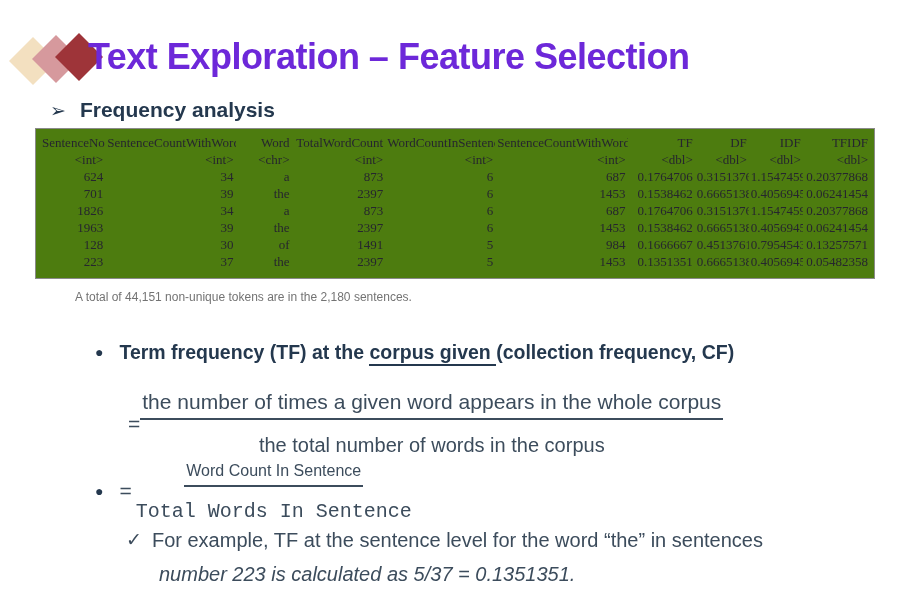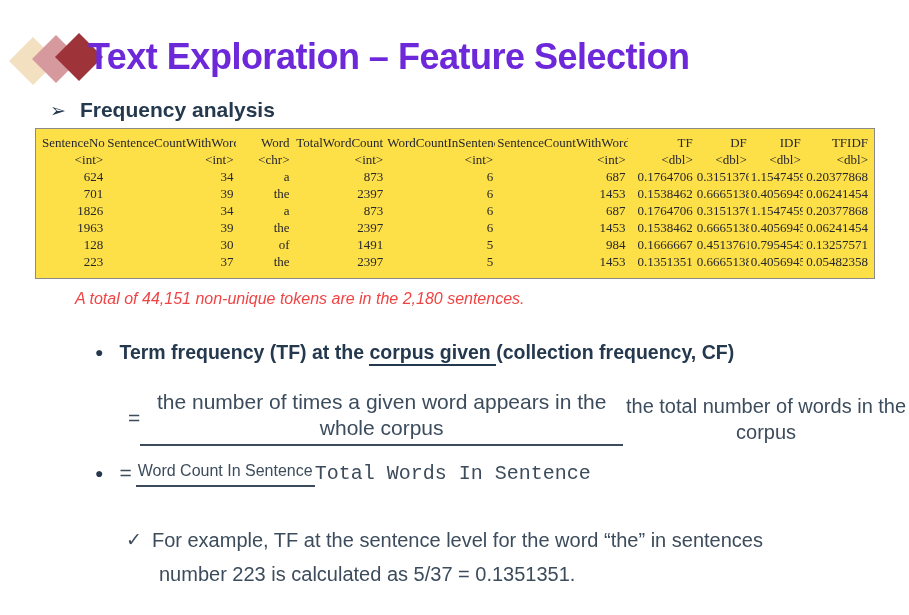--- a/index.html
+++ b/index.html
@@ -27,21 +27,21 @@
     font-size: 21px; font-weight: 700; color: #24384e;
     display: flex; align-items: center; gap: 14px;
     white-space: nowrap;
   }
   .arrow-bullet { font-size: 19px; font-weight: 400; color: #24384e; }
 
   
   .rtable-wrap {
     position: absolute; left: 35px; top: 128px; width: 840px;
     border: 1.5px solid #8a8a8a;
-    background: #fde047;
+    background: #4d7c0f;
     padding: 5px 4px 8px 4px;
   }
   table.rtable {
     width: 100%;
     border-collapse: collapse;
     table-layout: fixed;
     font-family: "Liberation Serif", serif;
     font-size: 13px;
     color: #26262e;
   }
@@ -59,62 +59,62 @@
   .rtable col:nth-child(5)  { width: 108px; }
   .rtable col:nth-child(6)  { width: 130px; }
   .rtable col:nth-child(7)  { width: 66px; }
   .rtable col:nth-child(8)  { width: 53px; }
   .rtable col:nth-child(9)  { width: 53px; }
   .rtable col:nth-child(10) { width: 66px; }
 
   
   .note {
     position: absolute; left: 75px; top: 290px;
-    font-size: 16px; font-style: italic; color: #ef4444;
+    font-size: 12px; color: #737373;
     white-space: nowrap;
   }
 
   
   .bullet-line { position: absolute; display: flex; align-items: baseline; white-space: nowrap; }
   .dot-bullet { font-size: 14px; color: #24384e; margin-right: 16px; position: relative; top: -2px; }
   .bold-navy { font-size: 19.5px; font-weight: 700; color: #24384e; }
   .u-navy { border-bottom: 2px solid #24384e; padding-bottom: 1px; }
 
   .bullet1 { left: 95px; top: 341px; }
 
   
   .formula1 {
     position: absolute; left: 128px; top: 389px;
     display: flex; align-items: center;
     color: #3c4c5c;
   }
   .eq { font-size: 21px; color: #3c4c5c; font-weight: 400; }
-  .frac { display: inline-flex; align-items: center; text-align: center; }
+  .frac { display: inline-flex; flex-direction: column; align-items: center; text-align: center; }
   .frac .num {
     font-size: 21px;
     border-bottom: 2px solid #3c4c5c;
     padding: 0 2px 3px 2px;
     line-height: 26px;
   }
-  .frac .den { font-size: 20px; line-height: 26px; padding-top: 2px; }
+  .frac .den { font-size: 20px; line-height: 26px; padding-top: 12px; }
 
   .bullet2 { left: 95px; top: 458px; align-items: center; }
   .bullet2 .dot-bullet { top: 0; }
   .frac-small { color: #3c4c5c; font-weight: 400; margin-left: 4px; }
   .frac-small .num { font-size: 16px; line-height: 25px; padding-bottom: 2px; }
   .frac-small .den { font-size: 20px; line-height: 25px; font-family: Liberation Mono, monospace; }
 
   
   .example {
     position: absolute; left: 126px; top: 523px;
     font-size: 20px; color: #3c4c5c; line-height: 34px;
   }
   .example .row { display: flex; white-space: nowrap; }
   .check { margin-right: 10px; font-size: 19px; }
-  .example .indent { padding-left: 33px; }
+  .example .indent { padding-left: 33px; font-style: italic; }
 </style>
 </head>
 <body>
 
 <svg class="logo" width="100" height="60" viewBox="0 0 100 60">
   <polygon points="25,5 49,29 25,53 1,29" fill="#f3e0c0"></polygon>
   <polygon points="48,3 72,27 48,51 24,27" fill="#d6999d"></polygon>
   <polygon points="71,1 95,25 71,49 47,25" fill="#9e3439"></polygon>
 </svg>
 <div class="slide-title">Text Exploration – Feature Selection</div>

